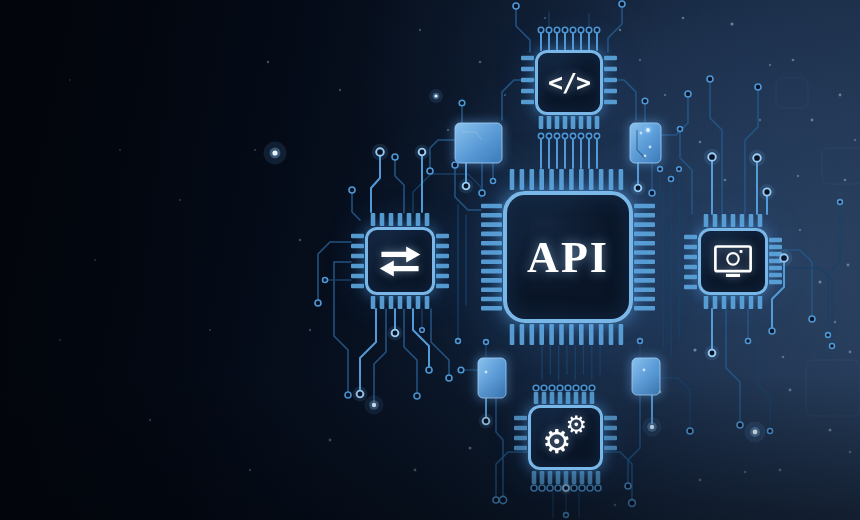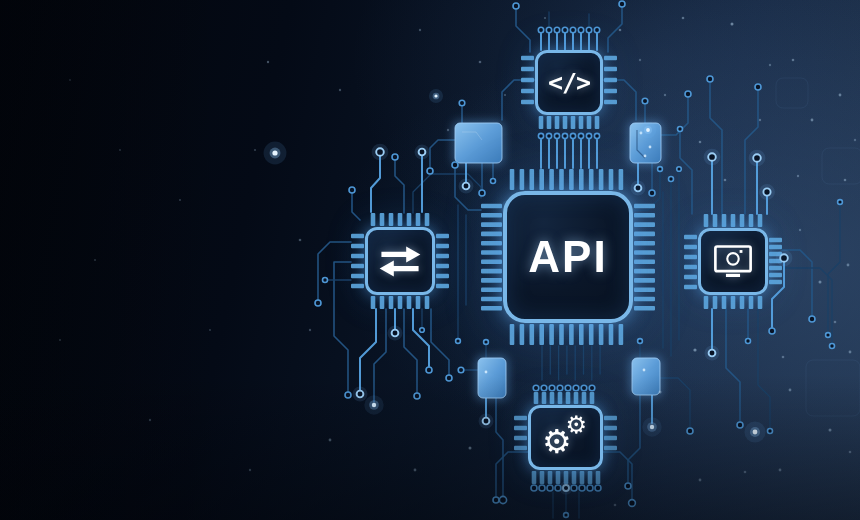--- a/index.html
+++ b/index.html
@@ -28,20 +28,21 @@
   }
   .chip--center{left:503px;top:191px;width:130px;height:132px;border-width:4px;border-radius:22px;
     box-shadow:0 0 18px rgba(100,175,245,.6), 0 0 60px rgba(60,130,210,.3), inset 0 0 22px rgba(50,110,180,.25);}
   .chip--top{left:535px;top:50px;width:68px;height:65px;}
   .chip--left{left:365px;top:227px;width:70px;height:68px;}
   .chip--right{left:698px;top:228px;width:70px;height:67px;}
   .chip--bottom{left:528px;top:405px;width:75px;height:65px;}
   .api-label{
     color:#ffffff;font-weight:bold;font-size:44px;letter-spacing:2px;
     text-shadow:0 0 12px rgba(170,215,255,.55);
+    font-family:Liberation Serif, serif;
   }
   .code-glyph{
     color:#ffffff;font-weight:bold;font-size:25px;letter-spacing:-1px;
     font-family:"DejaVu Sans Mono",monospace;
     text-shadow:0 0 8px rgba(190,225,255,.5);
   }
   .icon-svg{filter:drop-shadow(0 0 4px rgba(190,225,255,.45));}
   .gear{position:absolute;color:#fff;line-height:1;font-family:"DejaVu Sans",sans-serif;
     text-shadow:0 0 8px rgba(190,225,255,.45);}
   .gear--big{font-size:33px;left:11px;top:17px;}

